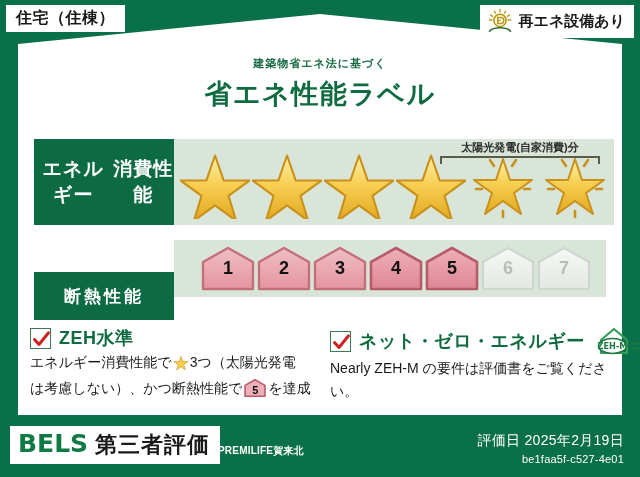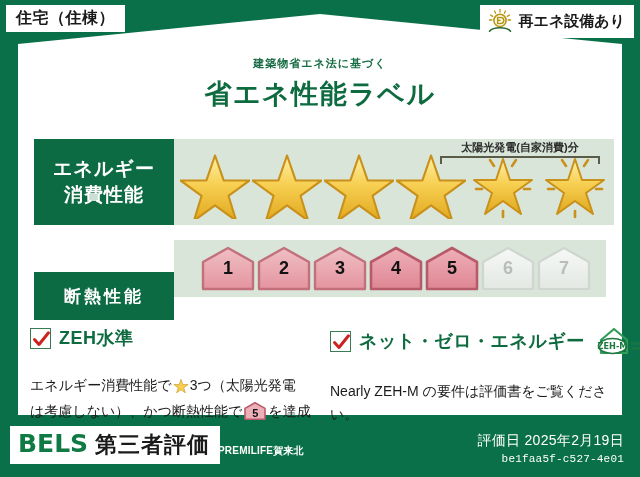--- a/index.html
+++ b/index.html
@@ -49,21 +49,21 @@
   #badge-renew .sun-ic{ width:28px; height:26px; display:block; }
 
   
   #titles{ position:absolute; left:0; top:56px; width:640px; text-align:center; z-index:5; }
   #title-sub{ font-size:11px; font-weight:700; color:#166b43; letter-spacing:1px; }
   #title-main{ font-size:27px; font-weight:700; color:#0d6b3f; letter-spacing:1.5px; margin-top:5px; }
 
   
   .row{ position:absolute; left:34px; display:flex; z-index:5; }
   .row .lbl{
-    background:#0d6b44; color:#fff; display:flex; flex-direction:column;
+    background:#0d6b44; color:#fff; display:flex; flex-direction:row;
     align-items:center; justify-content:center; text-align:center;
     font-weight:700; letter-spacing:1px;
   }
   .row .panel{ background:#d9e5d9; position:relative; }
 
   #row-energy{ top:139px; }
   #row-energy .lbl{ width:140px; height:86px; font-size:19px; line-height:1.35; }
   #row-energy .panel{ width:440px; height:86px; }
 
   #row-insul{ top:240px; }
@@ -101,21 +101,21 @@
   #zeh-left{ left:30px; width:300px; }
   #zeh-right{ left:330px; width:290px; }
   .zeh-head{ display:flex; align-items:center; gap:8px; }
   .chk{
     width:21px; height:21px; border:1px solid #3b7a57; background:#fff;
     position:relative; flex:0 0 auto;
   }
   .chk svg{ position:absolute; left:1px; top:1px; }
   .zeh-title{ font-size:18px; font-weight:700; color:#0d6b3f; letter-spacing:.5px; white-space:nowrap; }
   .zeh-body{
-    margin-top:24px; font-size:14px; color:#1a1a1a; line-height:1.65; letter-spacing:0;
+    margin-top:1px; font-size:14px; color:#1a1a1a; line-height:1.65; letter-spacing:0;
   }
   .inl-star{ display:inline-block; vertical-align:-3px; margin:0 1px; }
   .inl-house{ display:inline-block; vertical-align:-4px; margin:0 2px; position:relative; width:22px; height:18px; }
   .inl-house svg{ position:absolute; left:0; top:0; }
   .inl-house b{ position:absolute; left:0; top:2px; width:22px; text-align:center; font-size:11px; color:#111; }
   #zehm-logo{ width:54px; height:30px; margin-left:4px; flex:0 0 auto; }
 
   
   #bels-box{
     position:absolute; left:10px; bottom:13px; z-index:7;
@@ -125,21 +125,21 @@
   #bels-jp{ font-size:22px; font-weight:700; color:#1a1a1a; letter-spacing:1px; }
   #bels-en{ font-size:25px; font-weight:700; color:#0f7a43; letter-spacing:0px; font-family:"DejaVu Sans",sans-serif; }
   #bels-name{
     position:absolute; left:218px; bottom:19px; z-index:7;
     color:#ffffff; font-size:10px; font-weight:700; letter-spacing:.2px;
   }
   #foot-right{
     position:absolute; right:16px; bottom:12px; z-index:7; text-align:right; color:#ffffff;
   }
   #foot-date{ font-size:14px; font-weight:400; letter-spacing:.3px; }
-  #foot-id{ font-size:11px; margin-top:3px; letter-spacing:.2px; font-family:Liberation Mono, monospace; }
+  #foot-id{ font-size:11px; margin-top:3px; letter-spacing:.2px; font-family:Liberation Sans, sans-serif; }
 </style>
 </head>
 <body>
 
 <div id="frame"></div>
 <div id="inner-white"></div>
 <div class="rail l"></div>
 <div class="rail r"></div>
 <div id="footer-band"></div>
 

